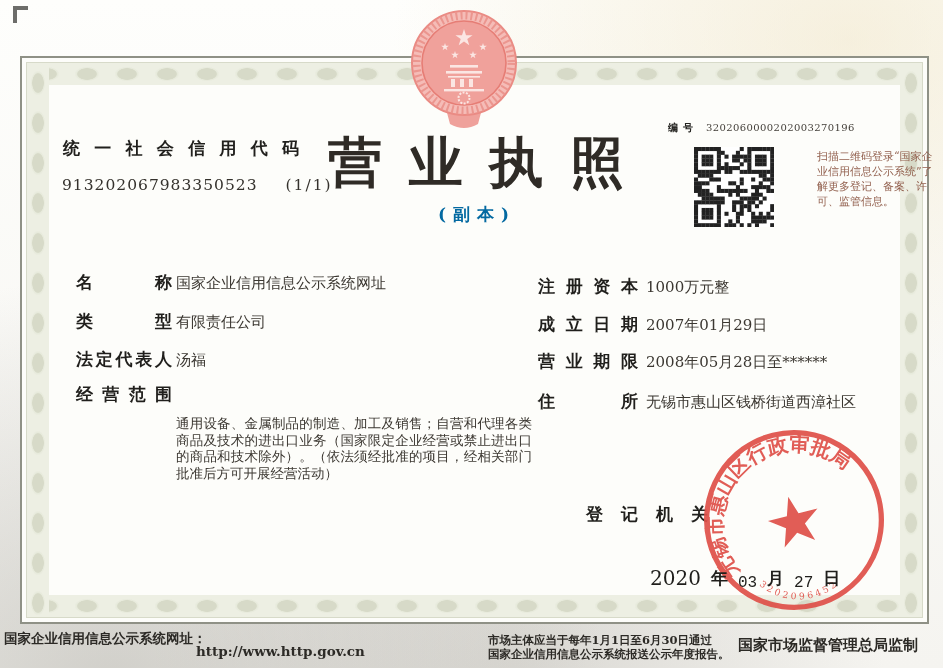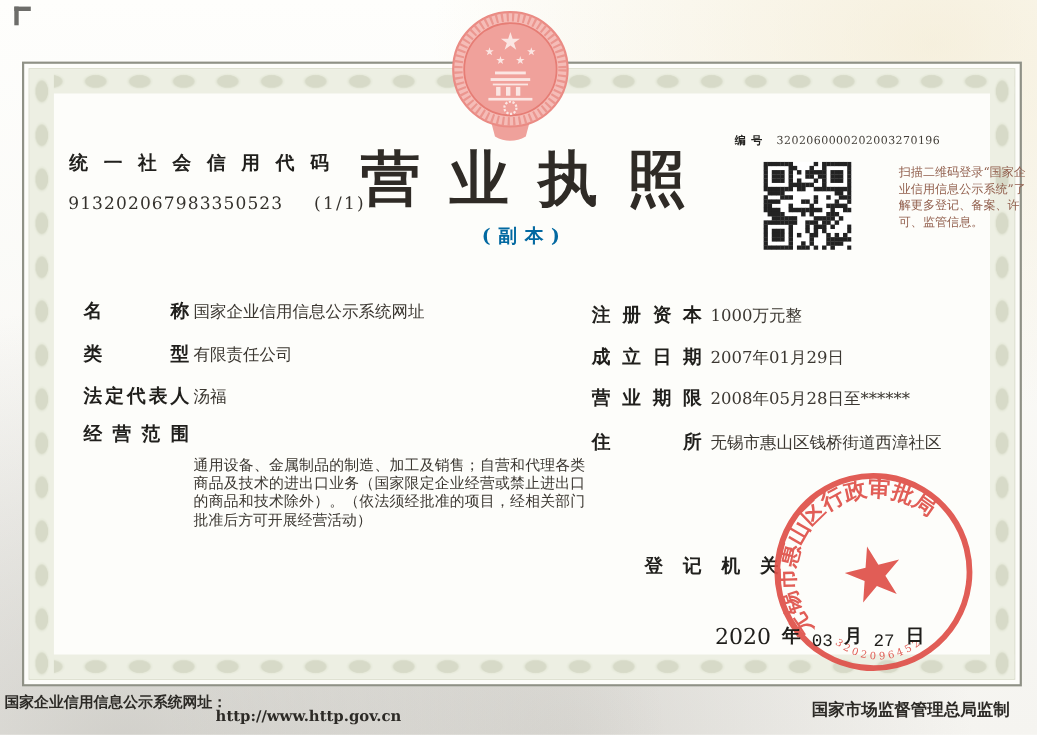--- a/index.html
+++ b/index.html
@@ -463,14 +463,16 @@
   <span class="cn">年</span>
   <span class="num shift">03</span>
   <span class="cn">月</span>
   <span class="num shift">27</span>
   <span class="cn">日</span>
 </div>
 
 <div class="abs song f-site-label">国家企业信用信息公示系统网址：</div>
 <div class="abs f-site-url">http://www.http.gov.cn</div>
 <div class="abs song f-notice">
+  <div>市场主体应当于每年1月1日至6月30日通过</div>
+  <div>国家企业信用信息公示系统报送公示年度报告。</div>
 </div>
 <div class="abs song f-issuer">国家市场监督管理总局监制</div>
 
 </body></html>

